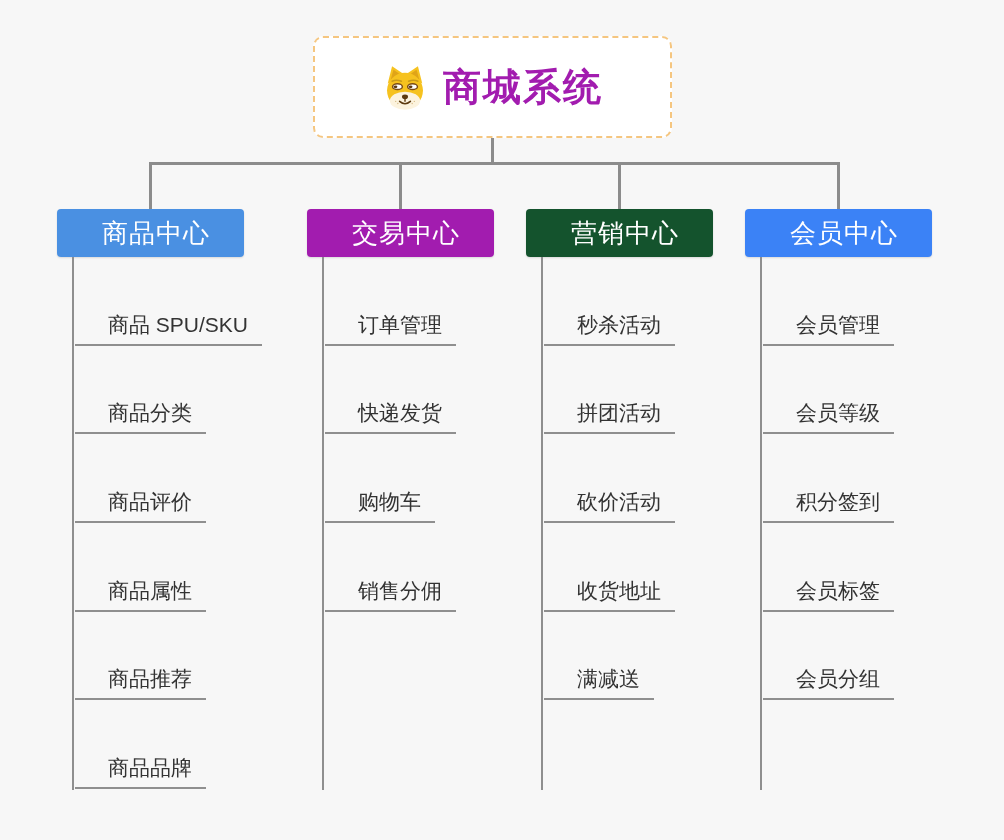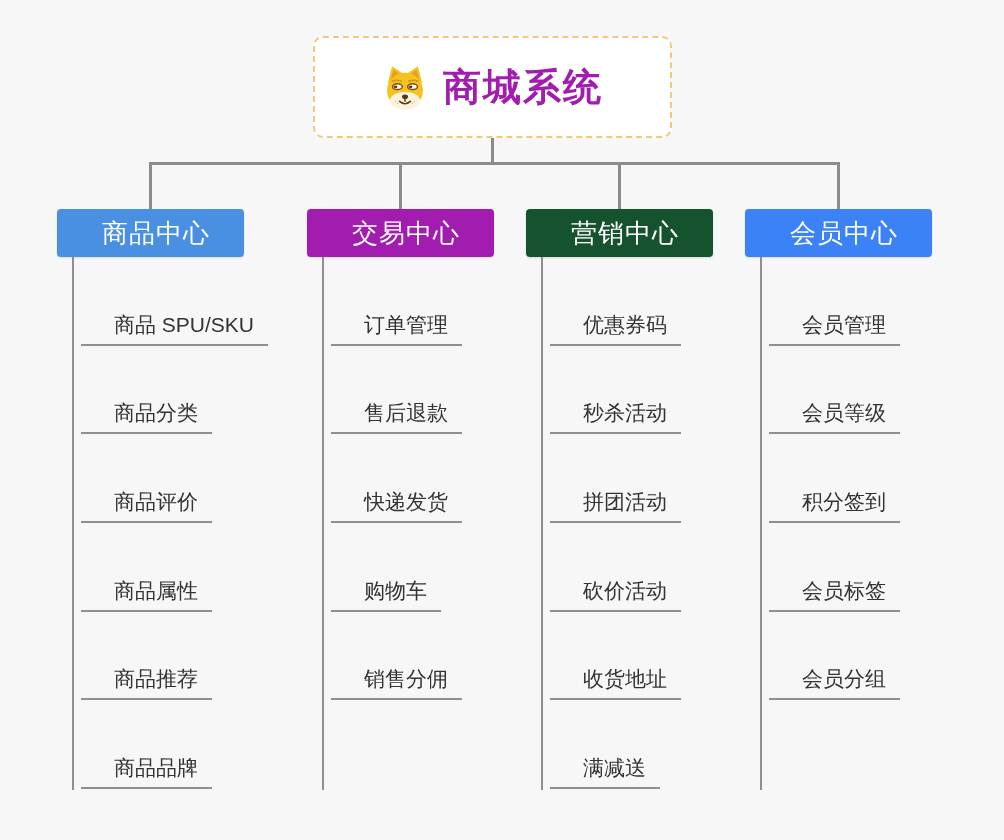--- a/index.html
+++ b/index.html
@@ -42,21 +42,21 @@
   .bg-blue   { background:#4a90e2; }
   .bg-red    { background:#a21caf; }
   .bg-orange { background:#14532d; }
   .bg-green  { background:#3b82f6; }
   
   .children { position:relative; }
   .vline {
     position:absolute; left:15px; top:0; width:2px; height:533px;
     background:#8f8f8f;
   }
-  .child { height:88.7px; display:flex; align-items:flex-end; margin-left:24px; }
+  .child { height:88.7px; display:flex; align-items:flex-end; margin-left:18px; }
   .child:first-child { height:87px; }
   .child-label {
     padding:0 14px 7px 33px; border-bottom:2px solid #8f8f8f;
     font-size:21px; color:#333333; white-space:nowrap; line-height:1.2;
   }
 </style>
 </head>
 <body>
 
 <div class="stage">
@@ -121,41 +121,35 @@
   </div>
 
   <div class="branch branch-1">
     <div class="branch-header bg-red">交易中心</div>
     <div class="children">
       <div class="vline"></div>
       <div class="child">
           <span class="child-label">订单管理</span>
         </div>
       <div class="child">
-          <span class="child-label">售后退款</span>
-        </div>
-      <div class="child">
           <span class="child-label">快递发货</span>
         </div>
       <div class="child">
           <span class="child-label">购物车</span>
         </div>
       <div class="child">
           <span class="child-label">销售分佣</span>
         </div>
     </div>
   </div>
 
   <div class="branch branch-2">
     <div class="branch-header bg-orange">营销中心</div>
     <div class="children">
       <div class="vline"></div>
-      <div class="child">
-          <span class="child-label">优惠券码</span>
-        </div>
       <div class="child">
           <span class="child-label">秒杀活动</span>
         </div>
       <div class="child">
           <span class="child-label">拼团活动</span>
         </div>
       <div class="child">
           <span class="child-label">砍价活动</span>
         </div>
       <div class="child">

